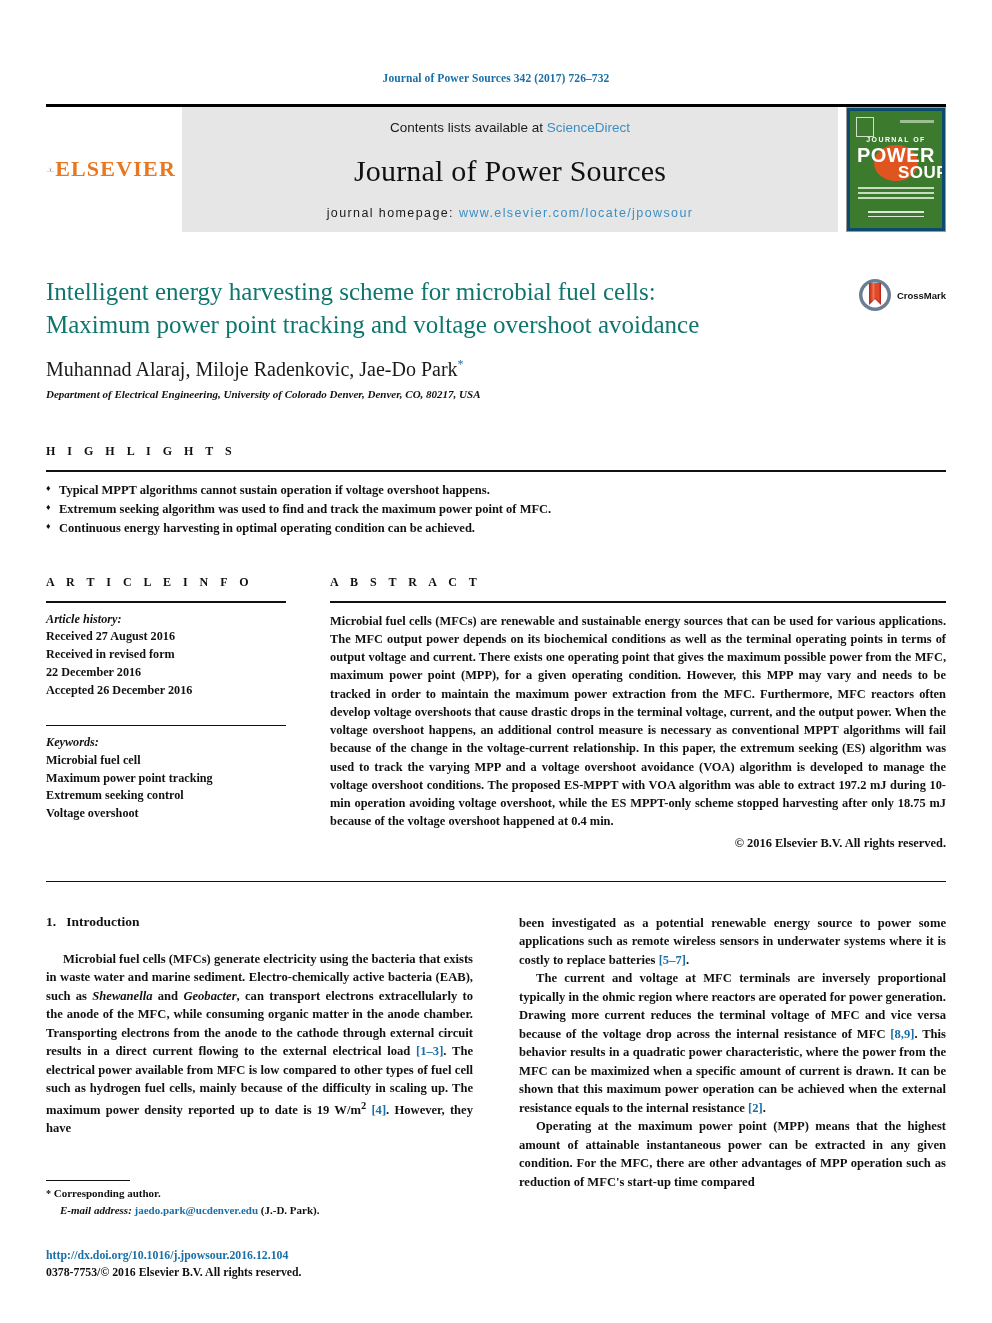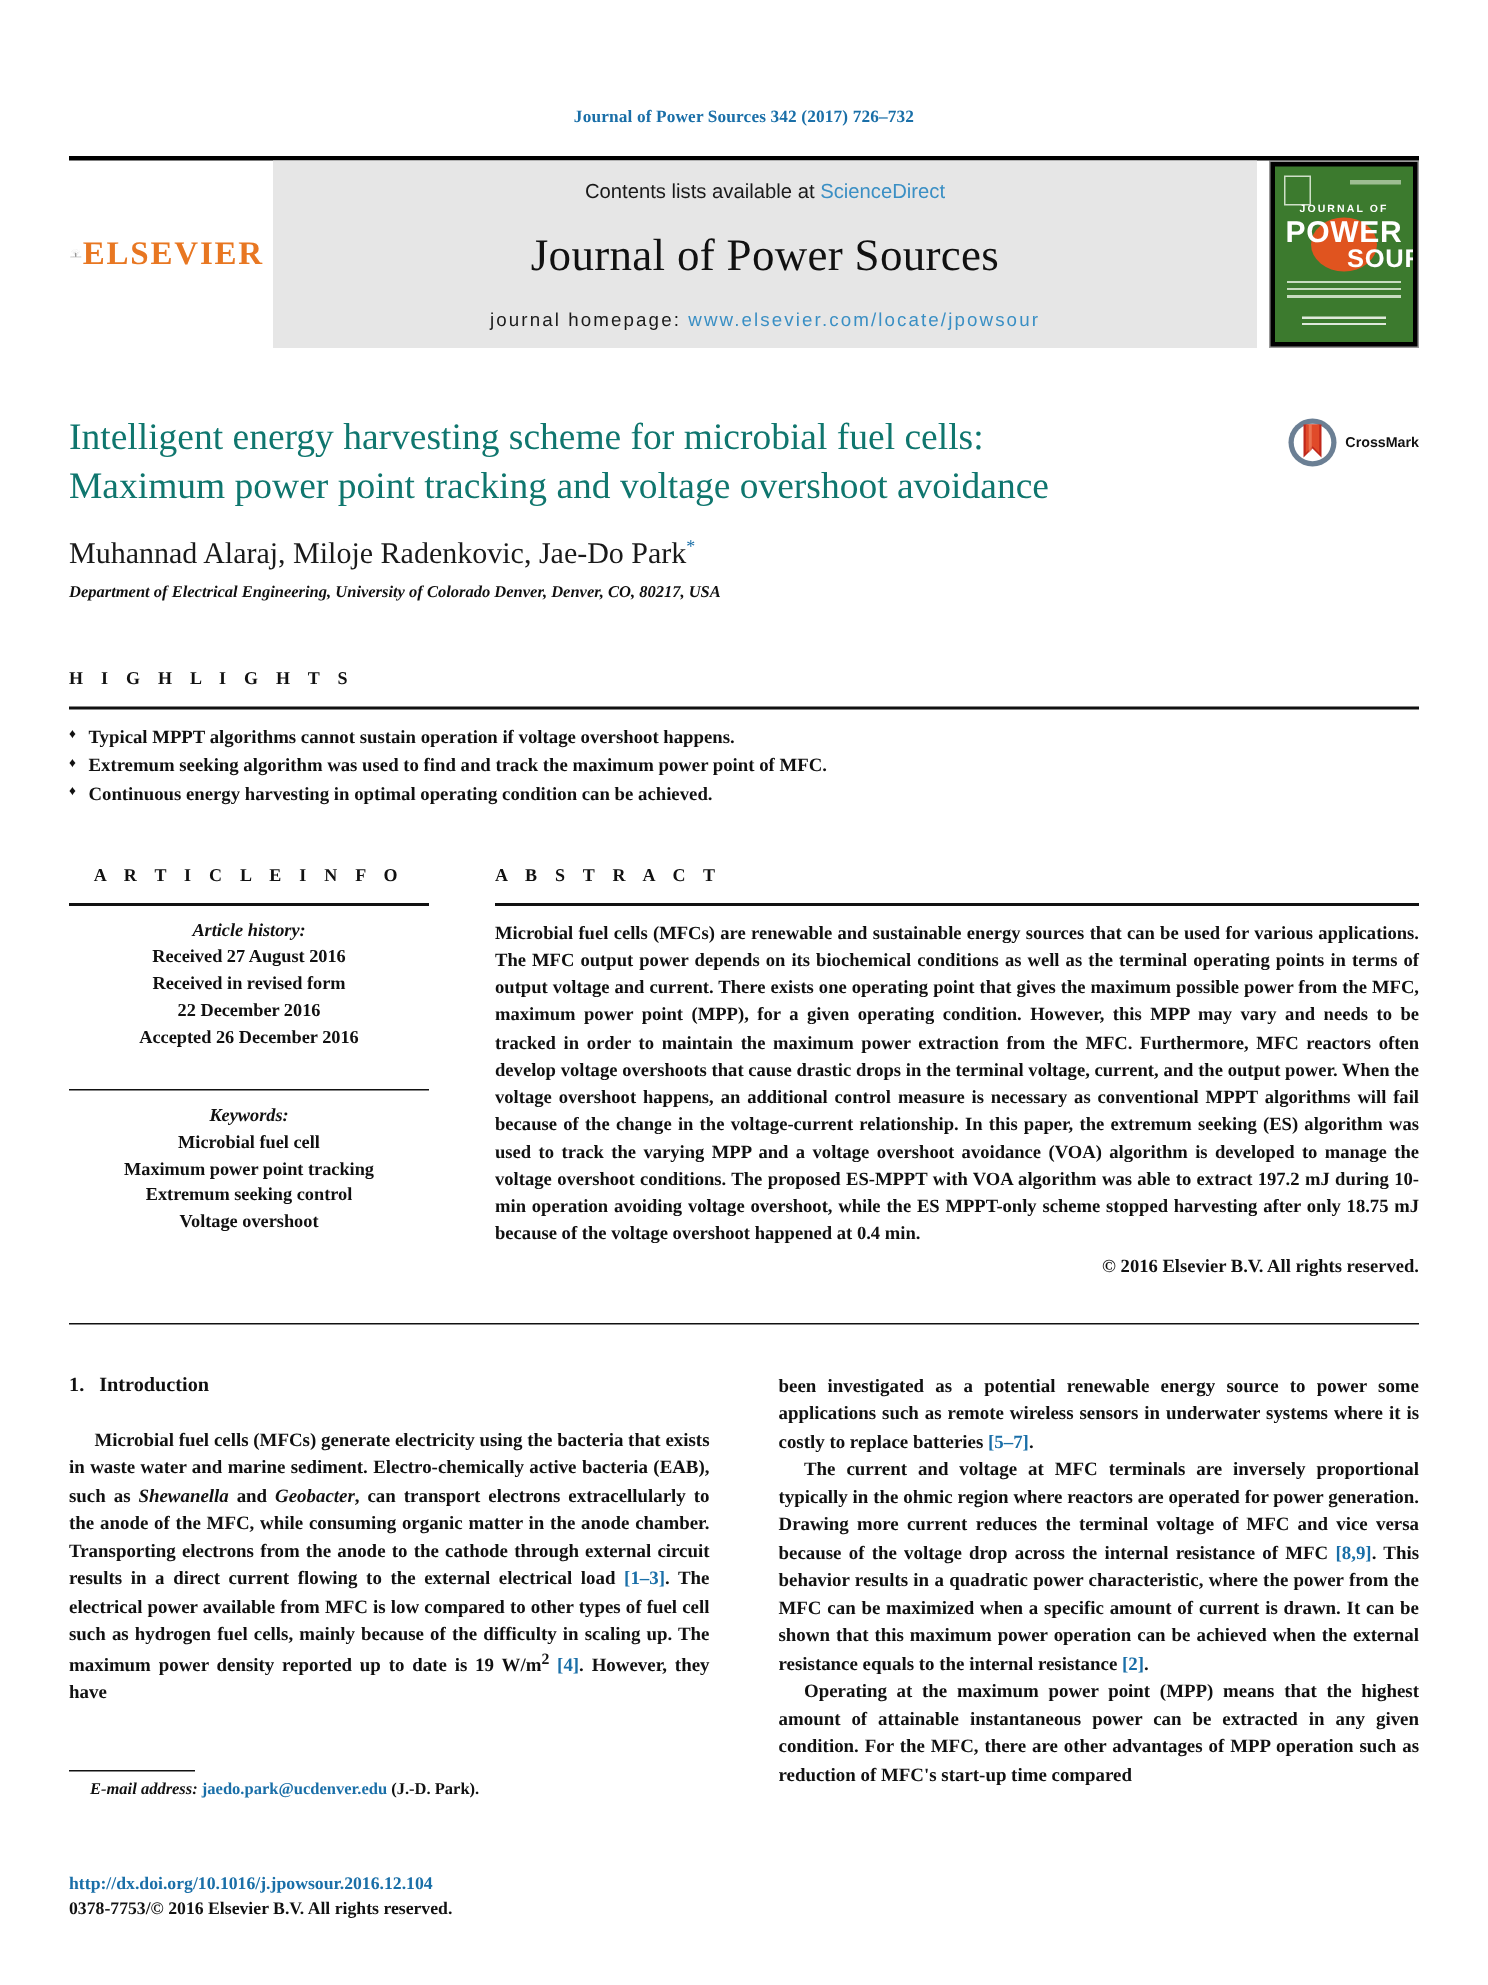--- a/index.html
+++ b/index.html
@@ -93,21 +93,21 @@
     color: #1a1a1a;
     letter-spacing: 1.4px;
   }
   .homepage-line .url {
     color: #3a8fc4;
   }
   .cover-thumb {
     width: 100px;
     flex: 0 0 100px;
     border: 1px solid #999;
-    background: #000000;
+    background: #0c4a6e;
     box-sizing: border-box;
     padding: 3px;
   }
   .cover-inner {
     width: 100%;
     height: 100%;
     background: #3c7a2e;
     position: relative;
     box-sizing: border-box;
     overflow: hidden;
@@ -256,21 +256,20 @@
   }
 
   
   .info-abstract {
     margin-top: 36px;
     display: flex;
     gap: 44px;
   }
   .col-info {
     flex: 0 0 240px;
-    text-align: center;
   }
   .col-abstract {
     flex: 1 1 auto;
   }
   .info-abstract .rule-thick { margin-top: 11px; }
   .history-block, .keywords-block {
     font-size: 12.2px;
     font-weight: bold;
     line-height: 1.45;
     color: #111;
@@ -552,20 +551,24 @@
       </p>
       <p class="para">
         <span>The current and voltage at MFC terminals are inversely proportional typically in the ohmic region where reactors are operated for power generation. Drawing more current reduces the terminal voltage of MFC and vice versa because of the voltage drop across the internal resistance of MFC </span><span class="ref">[8,9]</span><span>. This behavior results in a quadratic power characteristic, where the power from the MFC can be maximized when a specific amount of current is drawn. It can be shown that this maximum power operation can be achieved when the external resistance equals to the internal resistance </span><span class="ref">[2]</span><span>.</span>
       </p>
       <p class="para">Operating at the maximum power point (MPP) means that the highest amount of attainable instantaneous power can be extracted in any given condition. For the MFC, there are other advantages of MPP operation such as reduction of MFC's start-up time compared</p>
     </div>
   </div>
 
   <div class="footnote">
     <div class="foot-rule"></div>
+    <div class="foot-line">
+      <span class="star">*</span>
+      <span>Corresponding author.</span>
+    </div>
     <div class="foot-line foot-indent">
       <span class="ital">E-mail address:</span>
       <span class="foot-link">jaedo.park@ucdenver.edu</span>
       <span>(J.-D. Park).</span>
     </div>
   </div>
 
   <div class="doi-block">
     <span class="doi-link">http://dx.doi.org/10.1016/j.jpowsour.2016.12.104</span>
     <div class="issn-line">0378-7753/© 2016 Elsevier B.V. All rights reserved.</div>

